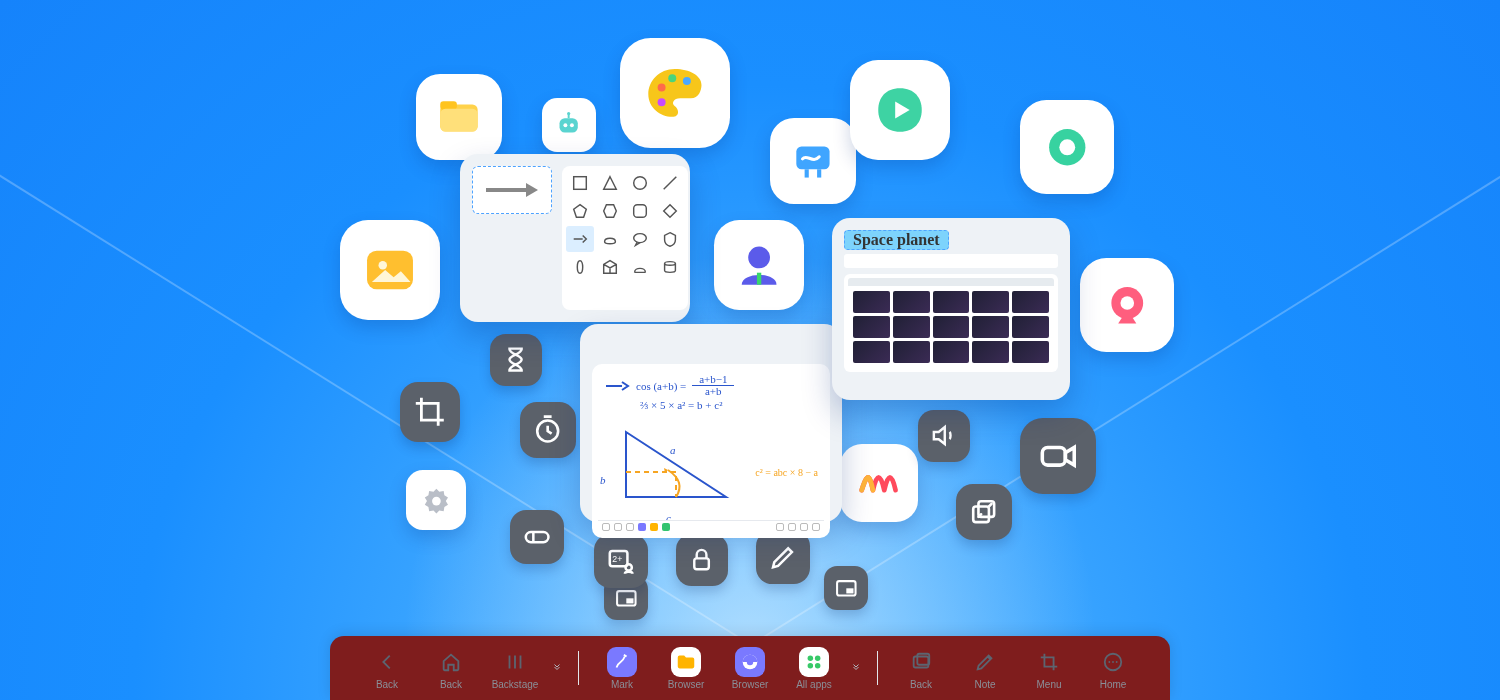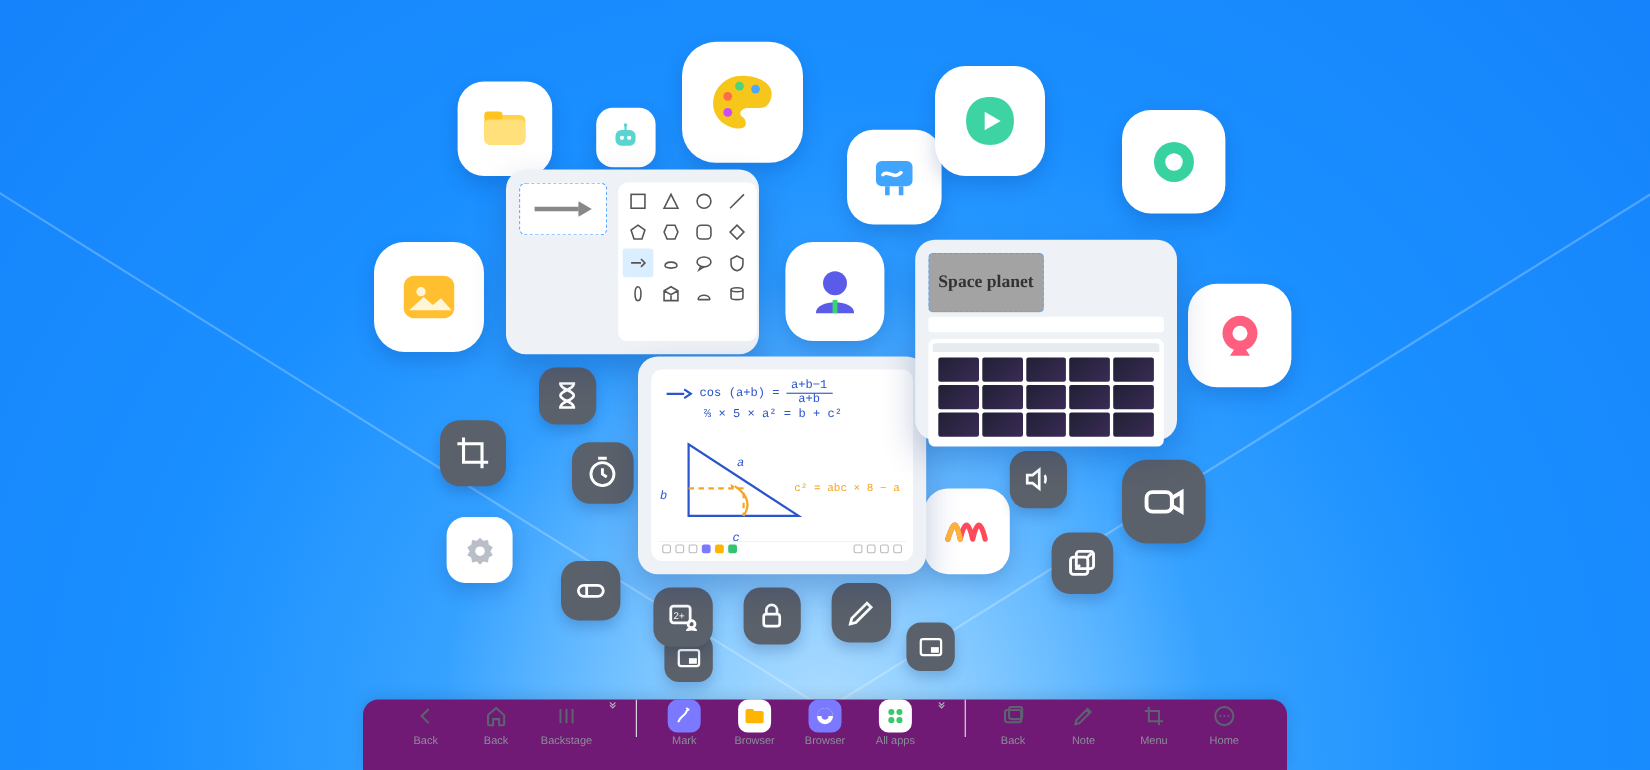--- a/index.html
+++ b/index.html
@@ -49,32 +49,32 @@
   
   .preview { position:absolute; background:#eef2f6; border-radius:18px; box-shadow:0 14px 30px rgba(0,40,120,0.25); padding:12px; }
   .shapewin { left:460px; top:154px; width:230px; height:168px; display:flex; gap:10px;}
   .shapewin .arrowbox{ flex:0 0 80px; border:1.5px dashed #4da3ff; border-radius:6px; display:flex; align-items:center; justify-content:center; background:#fff; height:48px; align-self:flex-start;}
   .shapepick { background:#fff; border-radius:8px; padding:4px; display:grid; grid-template-columns:repeat(4,28px); grid-auto-rows:26px; gap:2px;}
   .shapepick div{ display:flex; align-items:center; justify-content:center;}
   .shapepick svg{ width:18px;height:18px; stroke:#555; fill:none; stroke-width:1.6;}
   .shapepick .sel{ background:#dbeeff; border-radius:3px;}
 
   .mathwin { left:580px; top:324px; width:262px; height:198px;}
-  .mathwin .sheet{ background:#fff; border-radius:10px; height:100%; position:relative; padding:10px 12px; font-family:Liberation Mono, monospace;}
+  .mathwin .sheet{ background:#fff; border-radius:10px; height:100%; position:relative; padding:10px 12px; font-family:Liberation Serif, serif;margin-top:28px;}
 
   .browserwin{ left:832px; top:218px; width:238px; height:182px;}
-  .browserwin .titlebox{ border:1.5px dashed #4da3ff; background:#a3a3a3; padding:17px 8px; font-family:"Comic Sans MS",cursive; font-size:16px; font-weight:bold; color:#333; border-radius:4px; display:inline-block; margin-bottom:4px;}
+  .browserwin .titlebox{ border:1.5px dashed #4da3ff; background:#7dd3fc; padding:0 8px; font-family:"Comic Sans MS",cursive; font-size:16px; font-weight:bold; color:#333; border-radius:4px; display:inline-block; margin-bottom:4px;}
   .browserwin .bar{ background:#fff; height:14px; border-radius:3px; margin-bottom:6px;}
   .browserwin .bw{ background:#fff; border-radius:6px; padding:4px;}
   .browserwin .tabs{ height:8px; background:#e6ebef; border-radius:3px 3px 0 0;}
   .browserwin .grid{ display:grid; grid-template-columns:repeat(5,1fr); grid-auto-rows:22px; gap:3px; padding:5px;}
   .browserwin .grid div{ background:linear-gradient(135deg,#202035,#3b2b55); border-radius:2px;}
 
   
-  .taskbar { position:absolute; bottom:0; left:50%; transform:translateX(-50%); height:64px; background:#701a75; border-radius:14px 14px 0 0; box-shadow:0 -2px 14px rgba(0,0,0,0.12); display:flex; align-items:flex-start; padding:0 28px; gap:6px;}
+  .taskbar { position:absolute; bottom:0; left:50%; transform:translateX(-50%); height:64px; background:#7f1d1d; border-radius:14px 14px 0 0; box-shadow:0 -2px 14px rgba(0,0,0,0.12); display:flex; align-items:center; padding:0 28px; gap:6px;}
   .tbitem { display:flex; flex-direction:column; align-items:center; justify-content:center; width:58px; cursor:pointer; }
   .tbitem .ic{ width:30px; height:30px; display:flex; align-items:center; justify-content:center;}
   .tbitem .lbl{ font-size:10px; color:#8a8f98; margin-top:2px; white-space:nowrap;}
   .sep{ width:1px; height:34px; background:#e2e6ea; margin:0 8px;}
   .chev{ width:14px; display:flex; align-items:center; justify-content:center;}
   .chev svg{ width:12px;height:12px; stroke:#b0b6be; fill:none; stroke-width:2;}
 
   .sq { width:30px;height:30px;border-radius:9px; display:flex;align-items:center;justify-content:center;}
   .sq.note{ background:#7a79ff;}
   .sq.finder{ background:#fff;}

